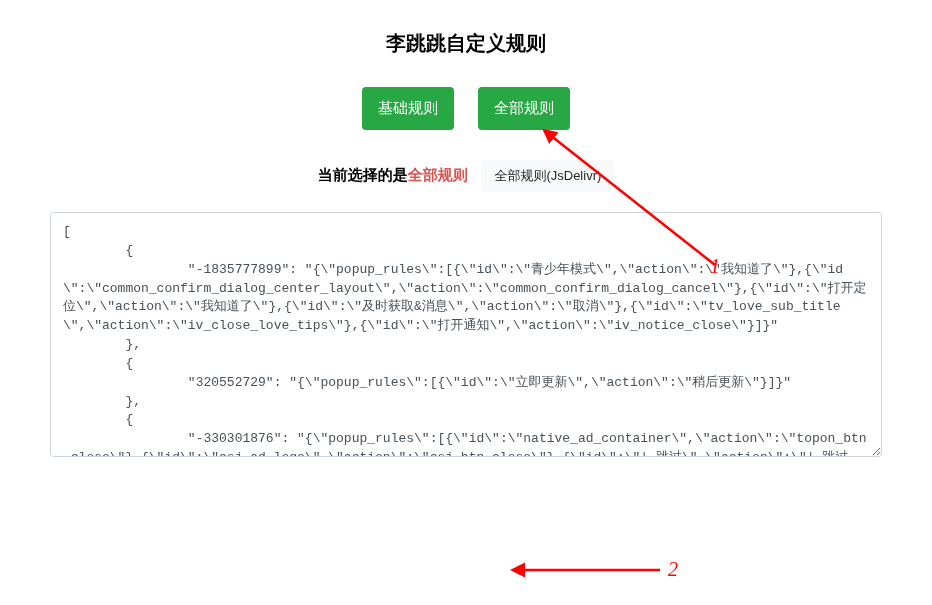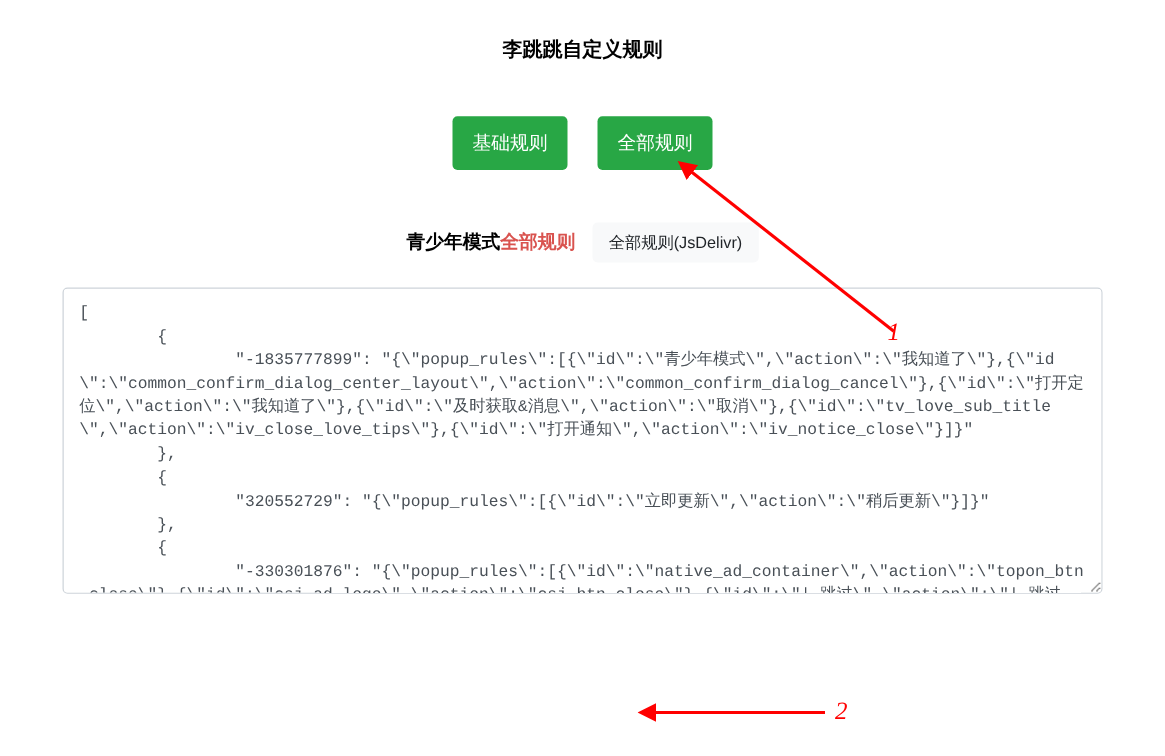--- a/index.html
+++ b/index.html
@@ -12,39 +12,39 @@
       background: #fff;
       width: 932px;
       height: 605px;
       position: relative;
     }
     .container {
       padding: 30px 50px 20px;
     }
     .title {
       text-align: center;
-      font-size: 16px;
+      font-size: 20px;
       font-weight: bold;
       margin-bottom: 30px;
       color: #000;
     }
     .button-row {
       text-align: center;
       margin-bottom: 30px;
     }
     .btn-green {
       display: inline-block;
       background: #28a745;
       color: #fff;
       border: none;
       padding: 12px 16px;
       font-size: 15px;
       border-radius: 4px;
       cursor: pointer;
-      margin: 12px 10px;
+      margin: 0 10px;
     }
     .selection-row {
       text-align: center;
       margin-bottom: 20px;
       font-size: 15px;
     }
     .selection-prefix {
       font-weight: bold;
       color: #000;
     }
@@ -120,21 +120,21 @@
 
 <div class="container">
   <h1 class="title">李跳跳自定义规则</h1>
 
   <div class="button-row">
     <button class="btn-green">基础规则</button>
     <button class="btn-green">全部规则</button>
   </div>
 
   <div class="selection-row">
-    <span class="selection-prefix">青少年模式</span><span class="selection-value">全部规则</span>
+    <span class="selection-prefix">当前选择的是</span><span class="selection-value">全部规则</span>
     <button class="btn-light">全部规则(JsDelivr)</button>
   </div>
 
   <textarea class="textarea-box" readonly="" style="">[
         {
                 "-1835777899": "{\"popup_rules\":[{\"id\":\"青少年模式\",\"action\":\"我知道了\"},{\"id\":\"common_confirm_dialog_center_layout\",\"action\":\"common_confirm_dialog_cancel\"},{\"id\":\"打开定位\",\"action\":\"我知道了\"},{\"id\":\"及时获取&amp;消息\",\"action\":\"取消\"},{\"id\":\"tv_love_sub_title\",\"action\":\"iv_close_love_tips\"},{\"id\":\"打开通知\",\"action\":\"iv_notice_close\"}]}"
         },
         {
                 "320552729": "{\"popup_rules\":[{\"id\":\"立即更新\",\"action\":\"稍后更新\"}]}"
         },

